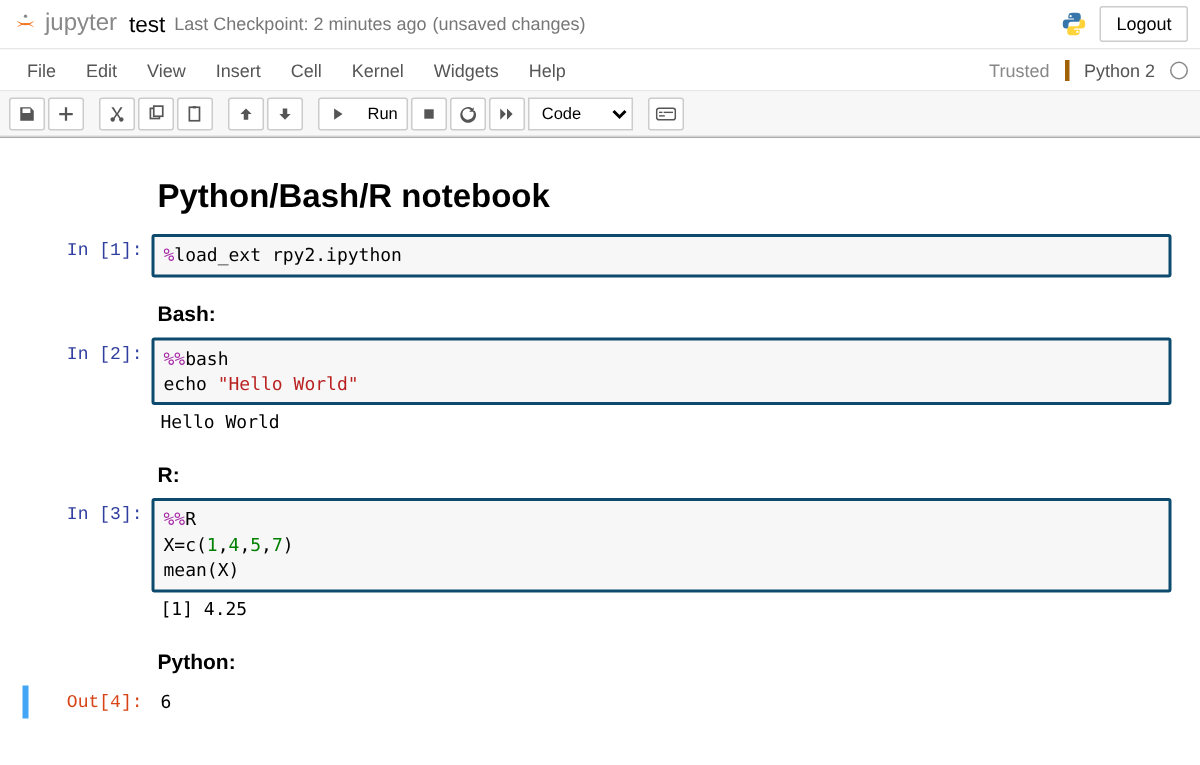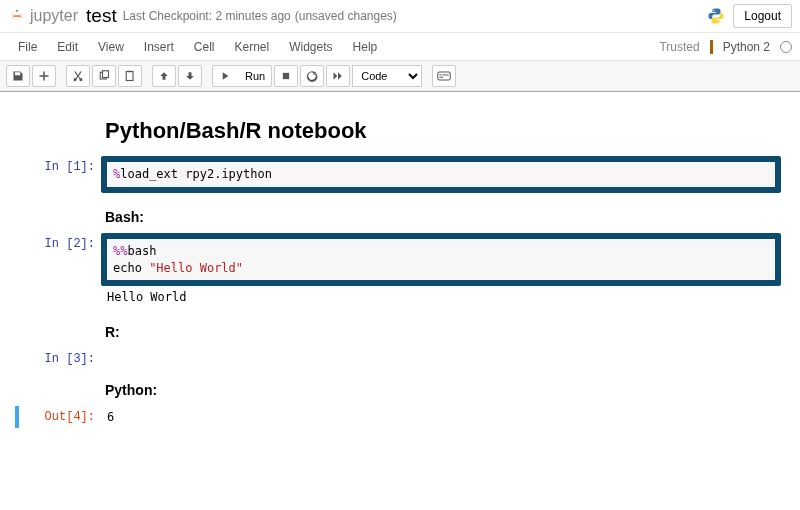--- a/index.html
+++ b/index.html
@@ -1,21 +1,21 @@
 <!DOCTYPE html>
 <html><head>
 <meta charset="utf-8">
 <style>
 * { box-sizing: border-box; margin: 0; padding: 0; }
 body { font-family: "Helvetica Neue", Helvetica, Arial, sans-serif; font-size: 13px; color: #000; background: #fff; }
 .header { display: flex; align-items: center; padding: 4px 8px; border-bottom: 1px solid #e7e7e7; }
 .logo { display: flex; align-items: center; gap: 4px; }
 .logo-icon { width: 18px; height: 18px; }
 .logo-text { color: #888; font-size: 16px; font-weight: 400; }
-.nb-name { font-size: 19px; margin-left: 8px; color: #000; }
+.nb-name { font-size: 15px; margin-left: 8px; color: #000; }
 .checkpoint { font-size: 12px; color: #777; margin-left: 6px; }
 .unsaved { font-size: 12px; color: #777; margin-left: 4px; }
 .header-right { margin-left: auto; display: flex; align-items: center; gap: 8px; }
 .py-icon { width: 18px; height: 18px; }
 .logout-btn { border: 1px solid #ccc; background: #fff; padding: 4px 10px; font-size: 12px; border-radius: 2px; cursor: pointer; }
 .menubar { display: flex; align-items: center; padding: 0 8px; border-bottom: 1px solid #e7e7e7; height: 28px; background: #fff; }
 .menu-item { padding: 4px 10px; font-size: 12px; color: #555; cursor: pointer; }
 .menu-right { margin-left: auto; display: flex; align-items: center; gap: 10px; font-size: 12px; color: #888; }
 .kernel-name { border-left: 3px solid #a16207; padding-left: 10px; color: #555; }
 .kernel-circle { width: 12px; height: 12px; border: 1px solid #888; border-radius: 50%; display: inline-block; }
@@ -26,21 +26,21 @@
 .celltype { border: 1px solid #ccc; background: #fff; height: 22px; font-size: 11px; padding: 0 4px; min-width: 70px; }
 .notebook-scroll { padding-top: 4px; border-top: 1px solid #ababab; background: #fff; }
 .nb-container { max-width: 790px; margin: 0 auto; padding: 10px 14px 40px 14px; }
 h1.nb-title { font-size: 22px; font-weight: 700; margin: 12px 0 12px 86px; }
 h3.nb-sect { font-size: 14px; font-weight: 700; margin: 16px 0 8px 86px; }
 .cell { display: flex; margin-bottom: 4px; }
 .cell.selected { border-left: 4px solid #42A5F5; padding-left: 0; margin-left: -4px; }
 .prompt { width: 82px; text-align: right; padding: 4px 6px 0 0; font-family: Liberation Mono, monospace; font-size: 12px; color: #303F9F; flex-shrink: 0; }
 .prompt.out { color: #D84315; }
 .cell-body { flex: 1; }
-.input-area { border: 6px solid #0c4a6e; background: #f7f7f7; padding: 4px 6px; font-family: monospace; font-size: 12px; white-space: pre; line-height: 1.4; border-radius: 2px; }
+.input-area { border: 2px solid #0c4a6e; background: #f7f7f7; padding: 4px 6px; font-family: monospace; font-size: 12px; white-space: pre; line-height: 1.4; border-radius: 2px; }
 .output-area { padding: 4px 6px; font-family: monospace; font-size: 12px; white-space: pre; }
 .tok-m { color: #A626A4; }
 .tok-s { color: #BA2121; }
 .tok-n { color: #008000; }
 .tok-k { color: #008000; font-weight: bold; }
 </style>
 </head>
 <body>
 
 <div class="header">
@@ -174,20 +174,26 @@
         <div class="input-area"><span class="tok-m">%%</span><span>bash</span>
 <span>echo </span><span class="tok-s">"Hello World"</span></div>
         <div class="output-area">Hello World</div>
       </div>
     </div>
 
     <h3 class="nb-sect">R:</h3>
 
     <div class="cell">
       <div class="prompt">In [3]:</div>
+      <div class="cell-body">
+        <div class="input-area"><span class="tok-m">%%</span><span>R</span>
+<span>X=c(</span><span class="tok-n">1</span><span>,</span><span class="tok-n">4</span><span>,</span><span class="tok-n">5</span><span>,</span><span class="tok-n">7</span><span>)</span>
+<span>mean(X)</span></div>
+        <div class="output-area">[1] 4.25</div>
+      </div>
     </div>
 
     <h3 class="nb-sect">Python:</h3>
 
     <div class="cell selected">
       <div class="prompt out">Out[4]:</div>
       <div class="cell-body">
           <div class="output-area">6</div>
         </div>
     </div>

